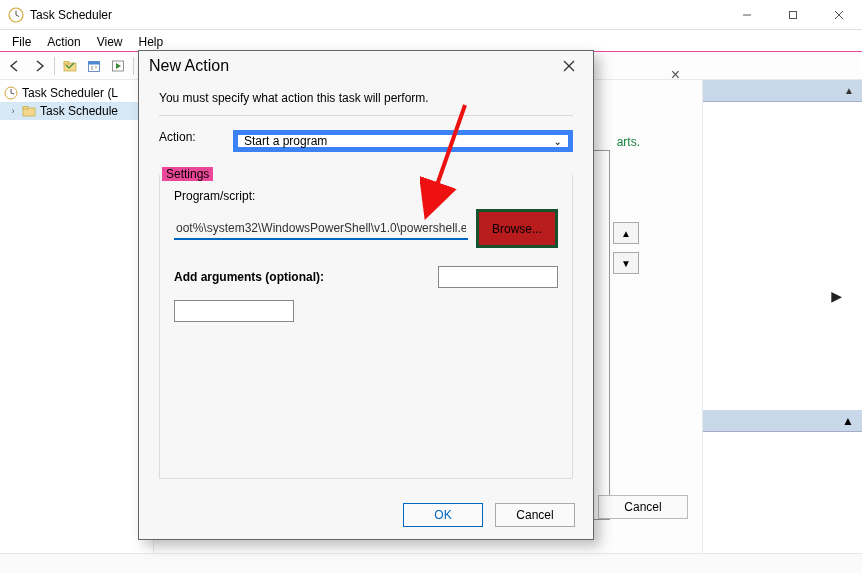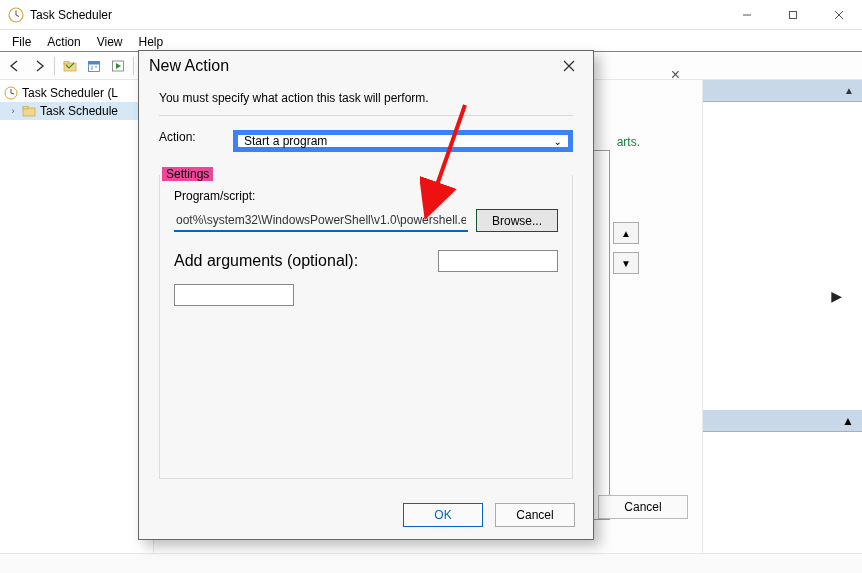--- a/index.html
+++ b/index.html
@@ -56,23 +56,23 @@
     .dlg-instr { font-size: 12px; padding: 4px 0 10px 0;}
     .dlg-hr { border-top: 1px solid #d8d8d8; height: 0; margin-bottom: 14px;}
     .dlg-row { display: flex; align-items: flex-start; gap: 22px; margin-bottom: 23px; }
     .dlg-label { width: 52px; font-size: 12px; }
     .dlg-select { flex: 1; height: 22px; border: 5px solid #3b82f6; background:#fff; display:flex; align-items:center; justify-content:space-between; padding: 0 6px; font-size:12px; }
     .fieldset { border: 1px solid #ddd; padding: 14px 14px 20px 14px; height: 304px; position: relative; border-top:none;}
     .fieldset-title { position:absolute; top:-8px; left:3px; background:#ec4899; padding: 0 4px; font-size:12px;}
     .field-label { font-size: 12px; margin-bottom: 6px; }
     .ps-row { display:flex; align-items:center; gap:8px; margin-bottom: 18px;}
     .ps-input { flex:1; height: 23px; border: none; border-bottom: 2px solid #0067c0; font-size: 12px; padding: 0 2px; background: transparent; color:#333; outline:none;}
-    .browse-btn { width: 82px; height: 23px; border:1px solid #14532d; background:#e5e5e5; font-size:12px;}
+    .browse-btn { width: 82px; height: 39px; border:3px solid #14532d; background:#b91c1c; font-size:12px;}
     .arg-row { display:flex; align-items:center; gap:8px; margin-bottom: 12px;}
-    .arg-label { font-size:16px; flex:1;}
+    .arg-label { font-size:12px; flex:1;font-weight:bold;}
     .arg-input { width: 120px; height: 22px; border:1px solid #888; background:#fff;}
     .dlg-buttons { position:absolute; bottom: 12px; right: 18px; display:flex; gap: 12px;}
     .dlg-btn { width: 80px; height: 24px; border:1px solid #aaa; background:#fafafa; font-size:12px; display:flex; align-items:center; justify-content:center;}
     .dlg-btn.primary { border: 1px solid #0067c0; color:#0067c0;}
 
     
     .annot-arrow { position:absolute; left: 420px; top: 100px; z-index: 60; pointer-events:none; }
     
     
     .statusbar { position:absolute; bottom:0; left:0; right:0; height: 20px; border-top:1px solid #e8e8e8; background:#fafafa;}

